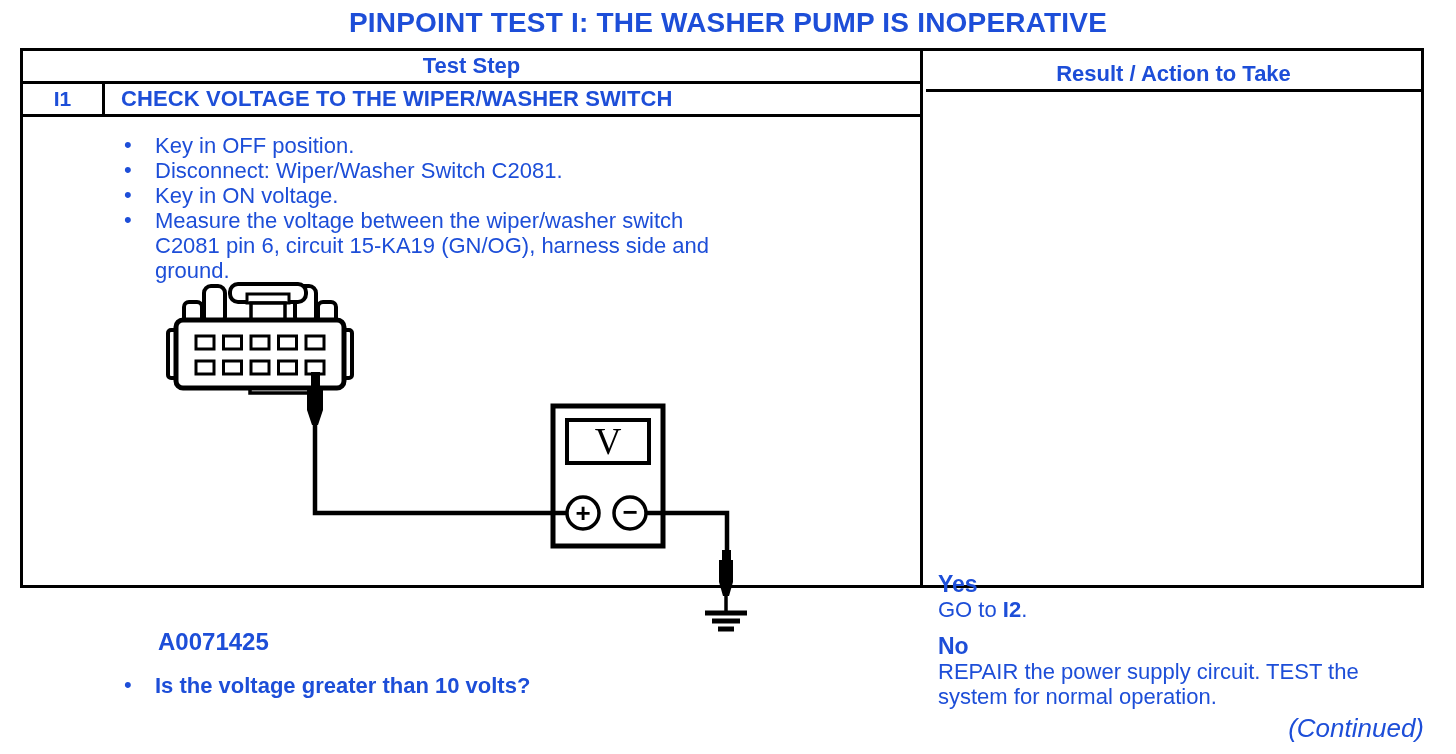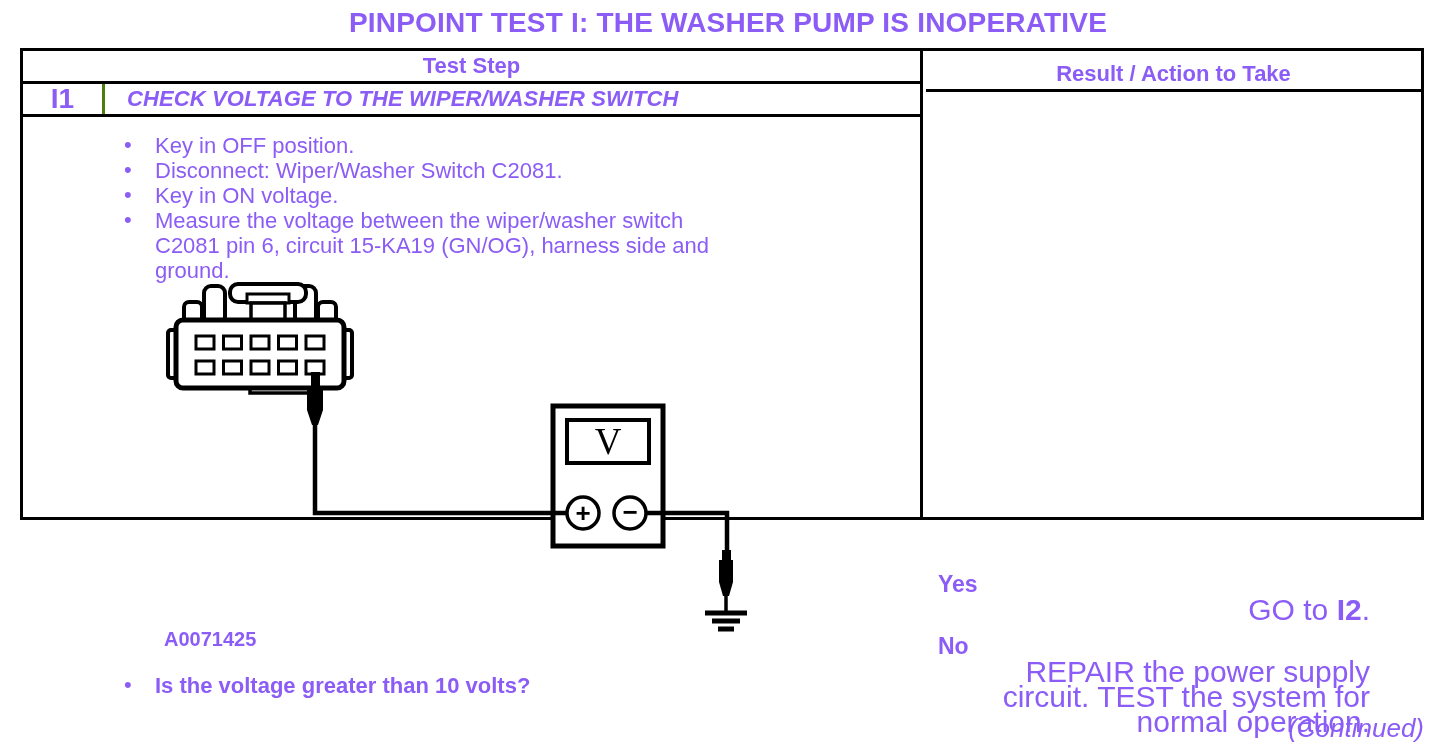--- a/index.html
+++ b/index.html
@@ -1,78 +1,78 @@
 <!DOCTYPE html>
 <html><head>
 <meta charset="utf-8">
 <style>
   * { margin:0; padding:0; box-sizing:border-box; }
   html,body { background:#fff; }
   .page {
     position:relative; width:1456px; height:754px; background:#fff;
-    font-family:"Liberation Sans", sans-serif; color:#8b5cf6; overflow:hidden;
+    font-family:"Liberation Sans", sans-serif; color:#1d4ed8; overflow:hidden;
   }
   .title {
     position:absolute; top:7px; left:0; width:100%;
     text-align:center; font-size:28px; font-weight:bold; letter-spacing:0.2px;
   }
   .ptable {
-    position:absolute; left:20px; top:48px; width:1404px; height:472px;
+    position:absolute; left:20px; top:48px; width:1404px; height:540px;
     border:3px solid #000;
   }
   .col-left {
     position:absolute; left:0; top:0; width:900px; height:100%;
     border-right:3px solid #000;
   }
   .col-right {
     position:absolute; left:903px; top:8px; right:0; height:100%;
   }
   .header-cell {
     height:33px; border-bottom:3px solid #000;
     display:flex; align-items:center; justify-content:center;
     font-size:22px; font-weight:bold;
   }
   .step-row {
     height:33px; border-bottom:3px solid #000; display:flex;
   }
   .step-id-cell {
-    width:82px; border-right:3px solid #4d7c0f;
+    width:82px; border-right:3px solid #000000;
     display:flex; align-items:center; justify-content:center;
-    font-size:28px; font-weight:bold;
+    font-size:21px; font-weight:bold;
   }
   .step-title-cell {
-    flex:1; display:flex; align-items:center; padding-left:22px;
-    font-size:22px; font-weight:bold; letter-spacing:0.1px;font-style:italic;
+    flex:1; display:flex; align-items:center; padding-left:16px;
+    font-size:22px; font-weight:bold; letter-spacing:0.1px;
   }
   .step-body { position:relative; height:calc(100% - 66px); }
   .instruction-list {
     position:absolute; top:16px; left:99px; width:660px;
     list-style:none; font-size:22px; line-height:25px;
   }
   .instruction-list li { position:relative; padding-left:33px; max-width:625px; }
   .instruction-list li::before {
     content:"\2022"; position:absolute; left:2px; top:-1px; font-size:22px;
   }
   .figure-label {
-    position:absolute; left:141px; top:511px;
-    font-size:20px; font-weight:bold;
+    position:absolute; left:135px; top:511px;
+    font-size:24px; font-weight:bold;
   }
   .question-row {
     position:absolute; left:99px; top:556px; font-size:22px; font-weight:bold;
     padding-left:33px; max-width:700px;
   }
   .question-row::before {
     content:"\2022"; position:absolute; left:2px; top:-1px;
     font-size:22px; font-weight:normal;
   }
   .diagram-svg { position:absolute; left:117px; top:163px; }
   .result-body { position:relative; height:calc(100% - 33px); }
   .result-block { position:absolute; left:12px; top:479px; width:480px; }
   .result-answer { font-size:23px; font-weight:bold; line-height:26px; }
-  .result-action { font-size:30px; line-height:25px; width:432px;text-align:right; }
+  .result-action { font-size:22px; line-height:25px; width:432px; }
   .result-action .go-target { font-weight:bold; }
   .result-gap { height:11px; }
   .continued {
     position:absolute; top:713px; right:32px;
     font-size:26px; text-align:right;font-style:italic;
   }
 </style>
 </head>
 <body>
 

